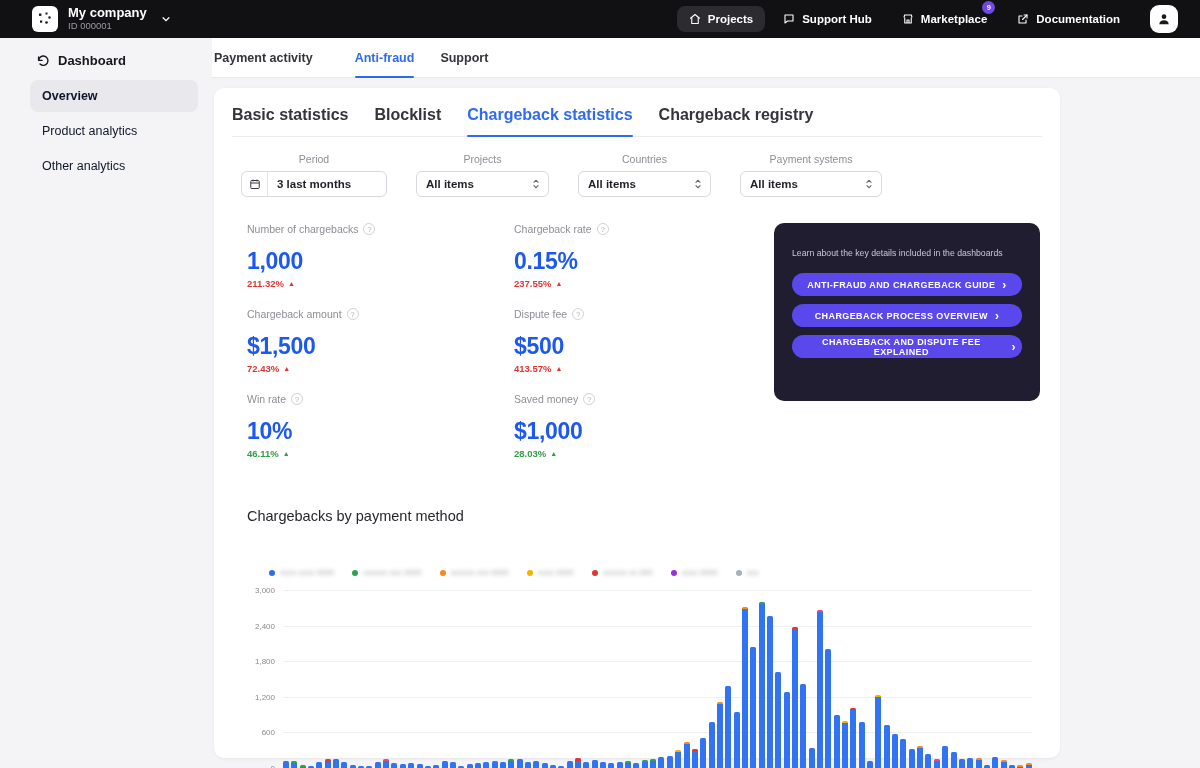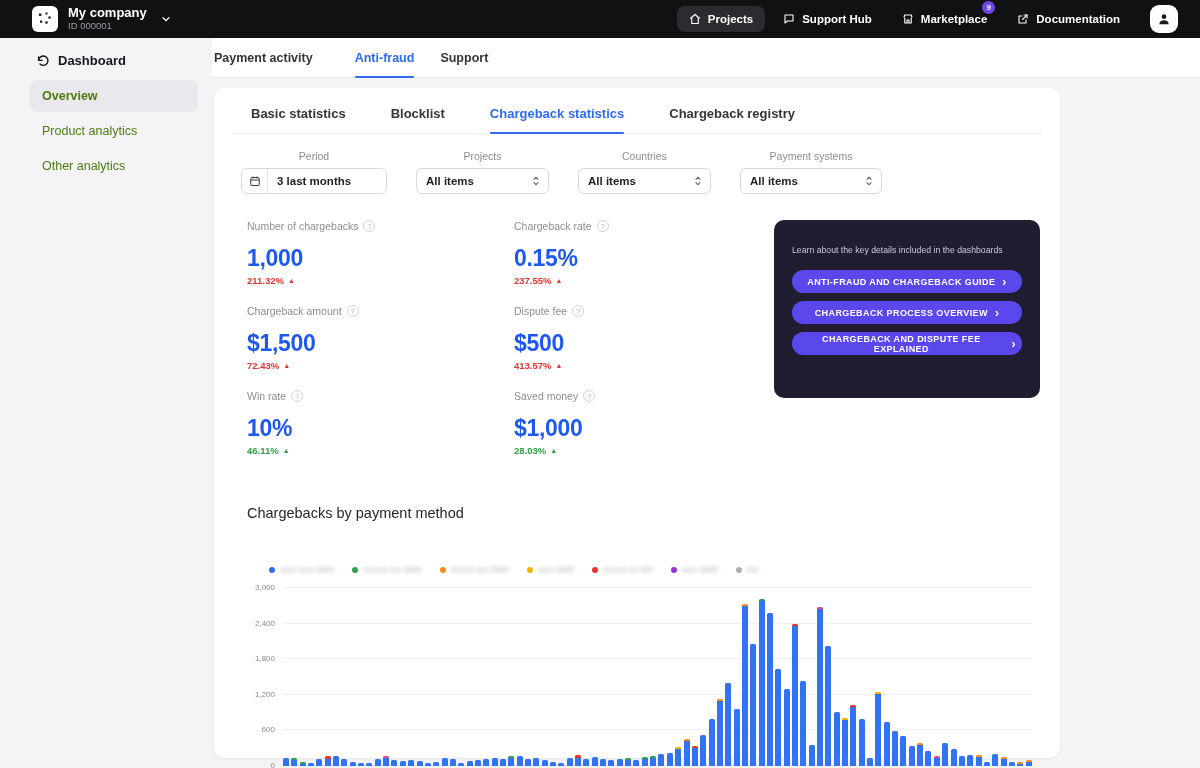--- a/index.html
+++ b/index.html
@@ -23,32 +23,32 @@
     font-family:inherit; }
   .nav-item.pill { background:#2c2c30; }
   .nav-badge { position:absolute; top:-5px; right:4px; width:13px; height:13px; border-radius:50%;
     background:#7048e8; color:#fff; font-size:7.5px; font-weight:bold; display:flex; align-items:center; justify-content:center; }
   .avatar-btn { width:28px; height:28px; border-radius:9px; background:#fff; border:0; margin-left:12px;
     display:flex; align-items:center; justify-content:center; cursor:pointer; }
   
   .layout { display:flex; height:724px; }
   .sidebar { width:212px; flex:0 0 auto; padding:15px 14px 0 30px; }
   .sidebar-title { display:flex; align-items:center; gap:8px; font-size:13px; font-weight:bold; color:#17171c; padding-left:6px; margin-bottom:12px; }
-  .side-item { font-size:12.5px; color:#4d7c0f; padding:9px 12px; border-radius:8px; margin-bottom:3px; cursor:pointer; }
+  .side-item { font-size:12.5px; color:#0f172a; padding:9px 12px; border-radius:8px; margin-bottom:3px; cursor:pointer; }
   .side-item.active { background:#e9e9ed; font-weight:bold; }
   .main { flex:1; min-width:0; }
   .tabs-strip { background:#fff; height:40px; display:flex; gap:26px; align-items:stretch; padding-left:2px; border-bottom:1px solid #e9e9ec; }
   .tab { font-size:12.5px; font-weight:bold; color:#34343b; display:flex; align-items:center; position:relative; cursor:pointer; }
   .tab.active { color:#2e6bf2;margin-left:16px; }
   .tab.active::after { content:""; position:absolute; left:0; right:0; bottom:-1px; height:2px; background:#2e6bf2; border-radius:2px; }
   .content { padding:10px 14px 0 2px; }
   .card { background:#fff; border-radius:10px; width:846px; height:670px; box-shadow:0 1px 3px rgba(25,25,50,.06); }
   
   .subtabs { display:flex; gap:26px; margin:0 18px; padding-top:18px; border-bottom:1px solid #ececf0; }
-  .subtab { font-size:13px; font-weight:bold; color:#34343b; padding-bottom:12px; position:relative; cursor:pointer;margin-left:19px; }
+  .subtab { font-size:16px; font-weight:bold; color:#34343b; padding-bottom:12px; position:relative; cursor:pointer; }
   .subtab.active { color:#2e6bf2; }
   .subtab.active::after { content:""; position:absolute; left:0; right:0; bottom:-1px; height:2px; background:#2e6bf2; border-radius:2px; }
   
   .filters { display:flex; gap:29px; padding:16px 20px 0 27px; }
   .filter-label { font-size:10.5px; color:#8d8d95; display:block; margin-bottom:6px;text-align:center; }
   .control { height:26px; border:1px solid #d8d8df; border-radius:6px; background:#fff; display:flex; align-items:center; font-size:11.5px; color:#1f1f26; cursor:pointer; }
   .control .val { padding:0 9px; font-weight:bold; white-space:nowrap; }
   .control.period { width:146px; }
   .control .cal { width:26px; height:100%; display:flex; align-items:center; justify-content:center; border-right:1px solid #e2e2e8; }
   .control.select { justify-content:space-between; padding-right:7px; }

